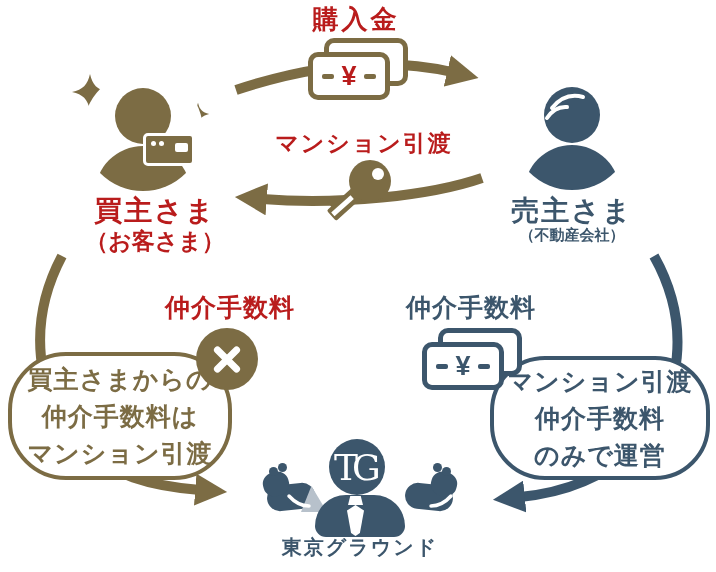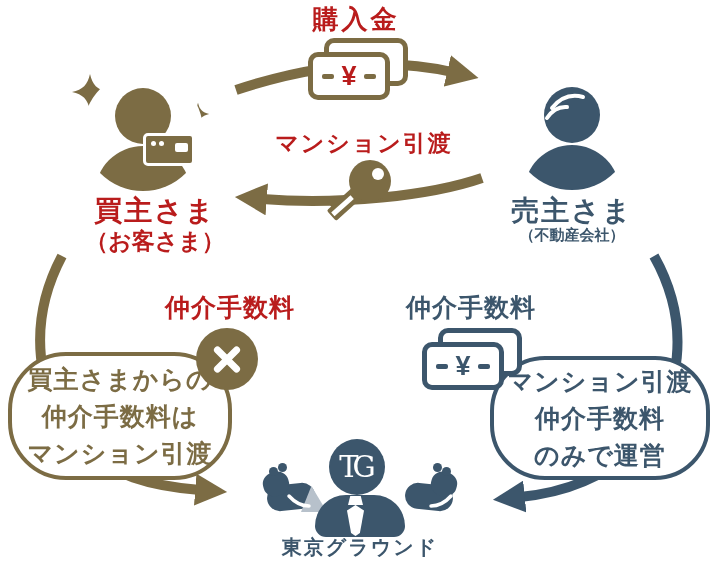--- a/index.html
+++ b/index.html
@@ -52,21 +52,21 @@
   .sleeve.l{left:2px;transform:rotate(-6deg);} .sleeve.r{left:140px;transform:rotate(6deg);}
   .hand{position:absolute;top:54px;width:26px;height:24px;border-radius:45%;background:#3c566c;}
   .hand.l{left:-2px;transform:rotate(-15deg);} .hand.r{left:166px;transform:rotate(15deg);}
   .finger{position:absolute;width:9px;height:9px;border-radius:50%;background:#3c566c;}
   .wedge{position:absolute;left:36px;top:68px;width:26px;height:26px;background:#b7c1cb;clip-path:polygon(40% 0,100% 100%,0 100%);}
   .body{position:absolute;left:50px;top:77px;width:90px;height:42px;background:#3c566c;border-radius:45px 45px 16px 16px;}
   .tie-knot{position:absolute;left:83px;top:78px;width:15px;height:9px;background:#fff;clip-path:polygon(15% 0,85% 0,100% 100%,0 100%);}
   .tie-blade{position:absolute;left:82px;top:87px;width:17px;height:31px;background:#fff;clip-path:polygon(50% 0,100% 18%,76% 90%,50% 100%,24% 90%,0 18%);}
   .tg-head{position:absolute;left:64px;top:21px;width:56px;height:56px;border-radius:50%;background:#3c566c;
     display:flex;align-items:center;justify-content:center;}
-  .tg-head span{color:#fff;font-family:"DejaVu Serif",serif;font-size:29px;letter-spacing:-6px;padding-right:5px;}
+  .tg-head span{color:#fff;font-family:"DejaVu Serif",serif;font-size:36px;letter-spacing:-6px;padding-right:5px;}
   svg{display:block;}
 </style>
 </head>
 <body>
 
 <div id="canvas">
 
   <svg class="abs" style="left:0;top:0;z-index:1;" width="716" height="572" viewBox="0 0 716 572">
     <defs>
       <marker id="ah-olive" viewBox="0 0 10 10" refX="1.5" refY="5" markerWidth="3.2" markerHeight="3.2" orient="auto">

